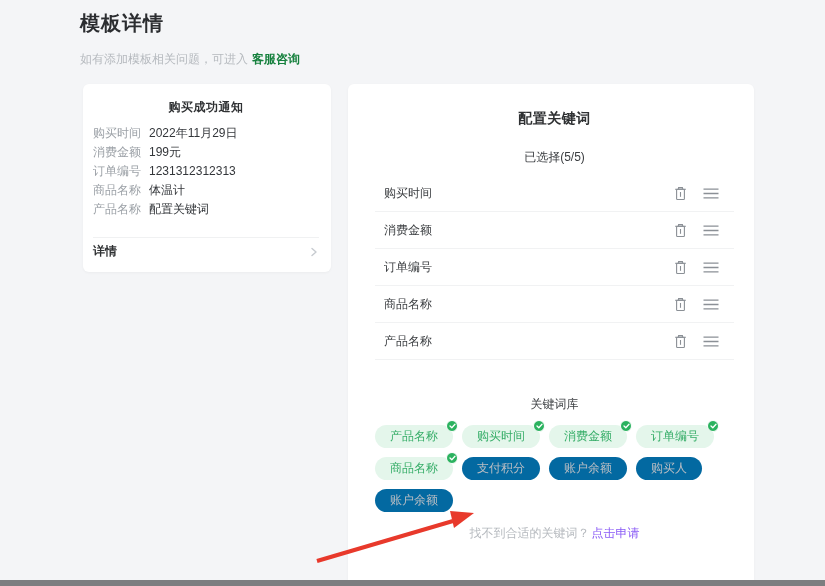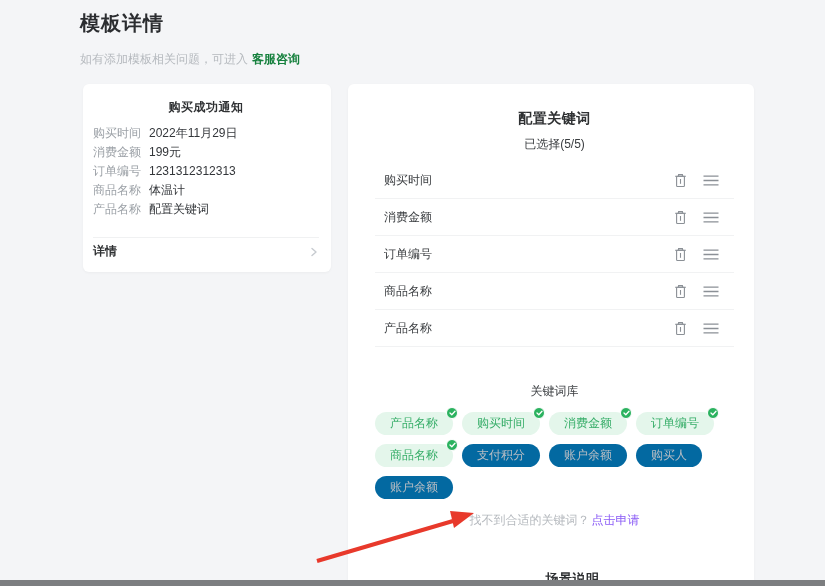--- a/index.html
+++ b/index.html
@@ -41,21 +41,21 @@
   }
   .chev { color:#c7cbd0; display:flex; align-items:center; }
 
   
   .card-right {
     left:348px; top:84px; width:406px; height:520px;
     padding:26px 20px 0 27px;
   }
   .config-title { font-size:14px; font-weight:600; color:#2f3133; letter-spacing:0.5px; }
   .section-heading { font-size:12px; color:#3a3d40; }
-  .selected-heading { margin-top:8px; }
+  .selected-heading { margin-top:21px; }
   .rows { margin-top:9px; }
   .sel-row {
     height:37px; display:flex; align-items:center; justify-content:space-between;
     border-bottom:1px solid #f1f2f3; padding-left:9px;
   }
   .sel-row-label { font-size:12px; color:#3a3d40; }
   .row-icons { display:flex; align-items:center; gap:16px; margin-right:15px; }
   .icon-btn { display:flex; align-items:center; cursor:pointer; background:none; border:none; padding:0; }
 
   .library-heading { margin-top:36px; }

